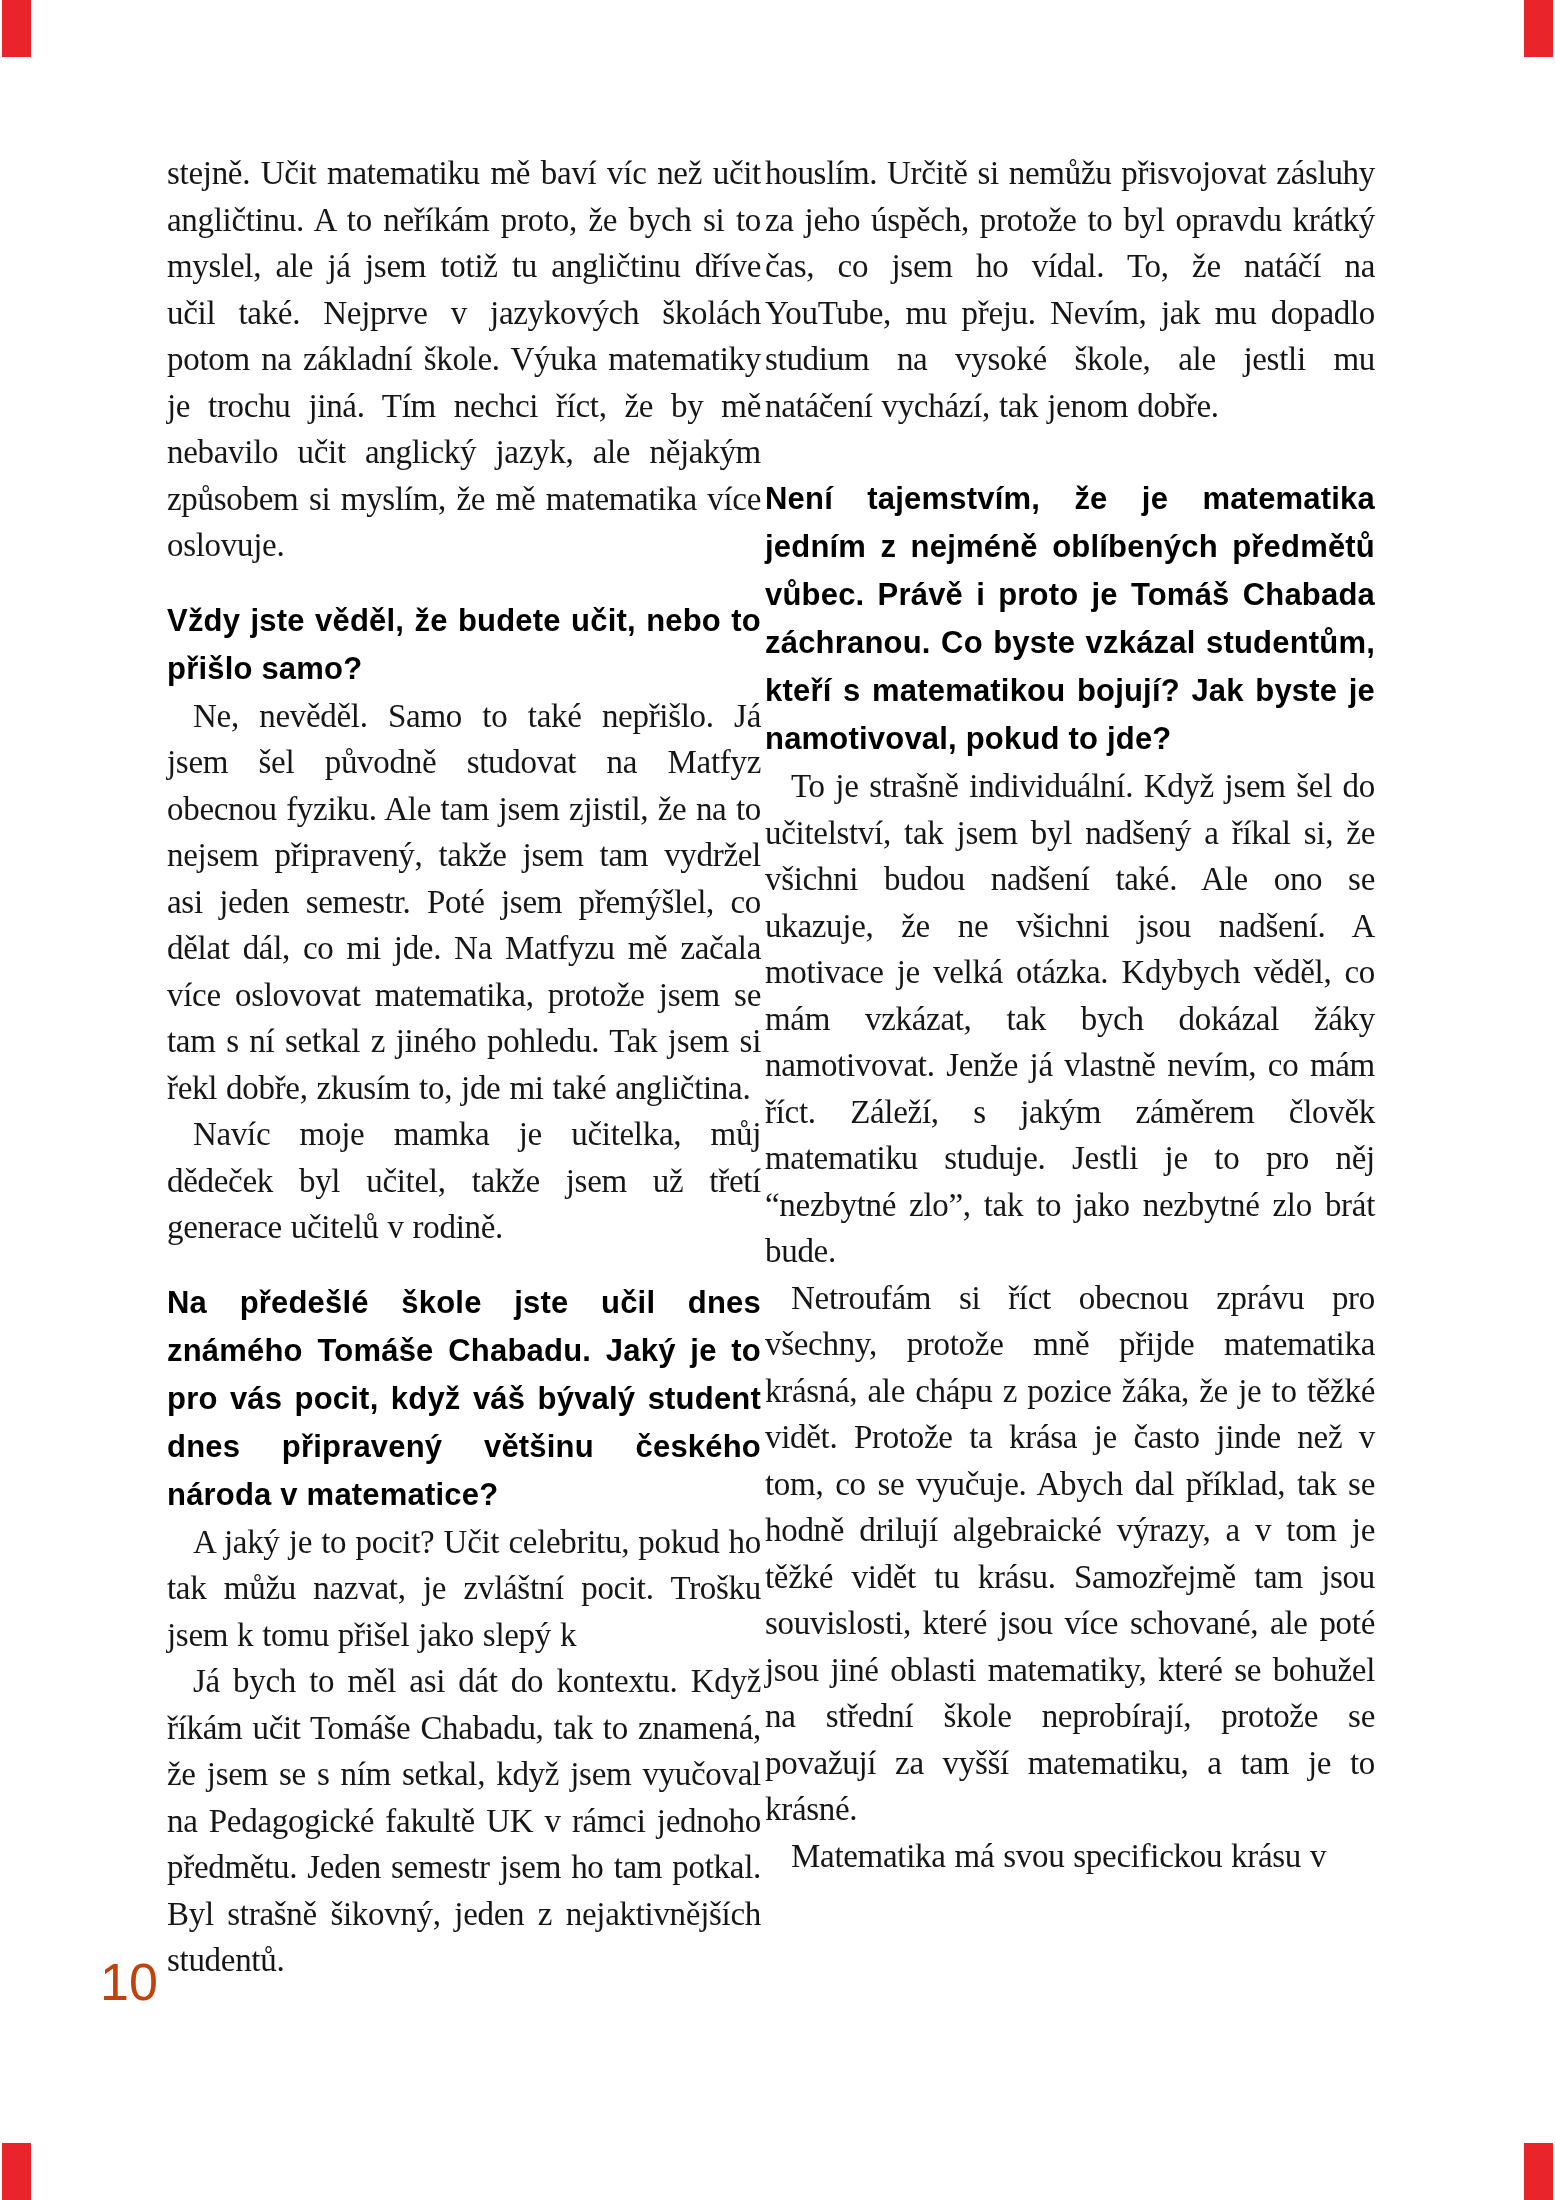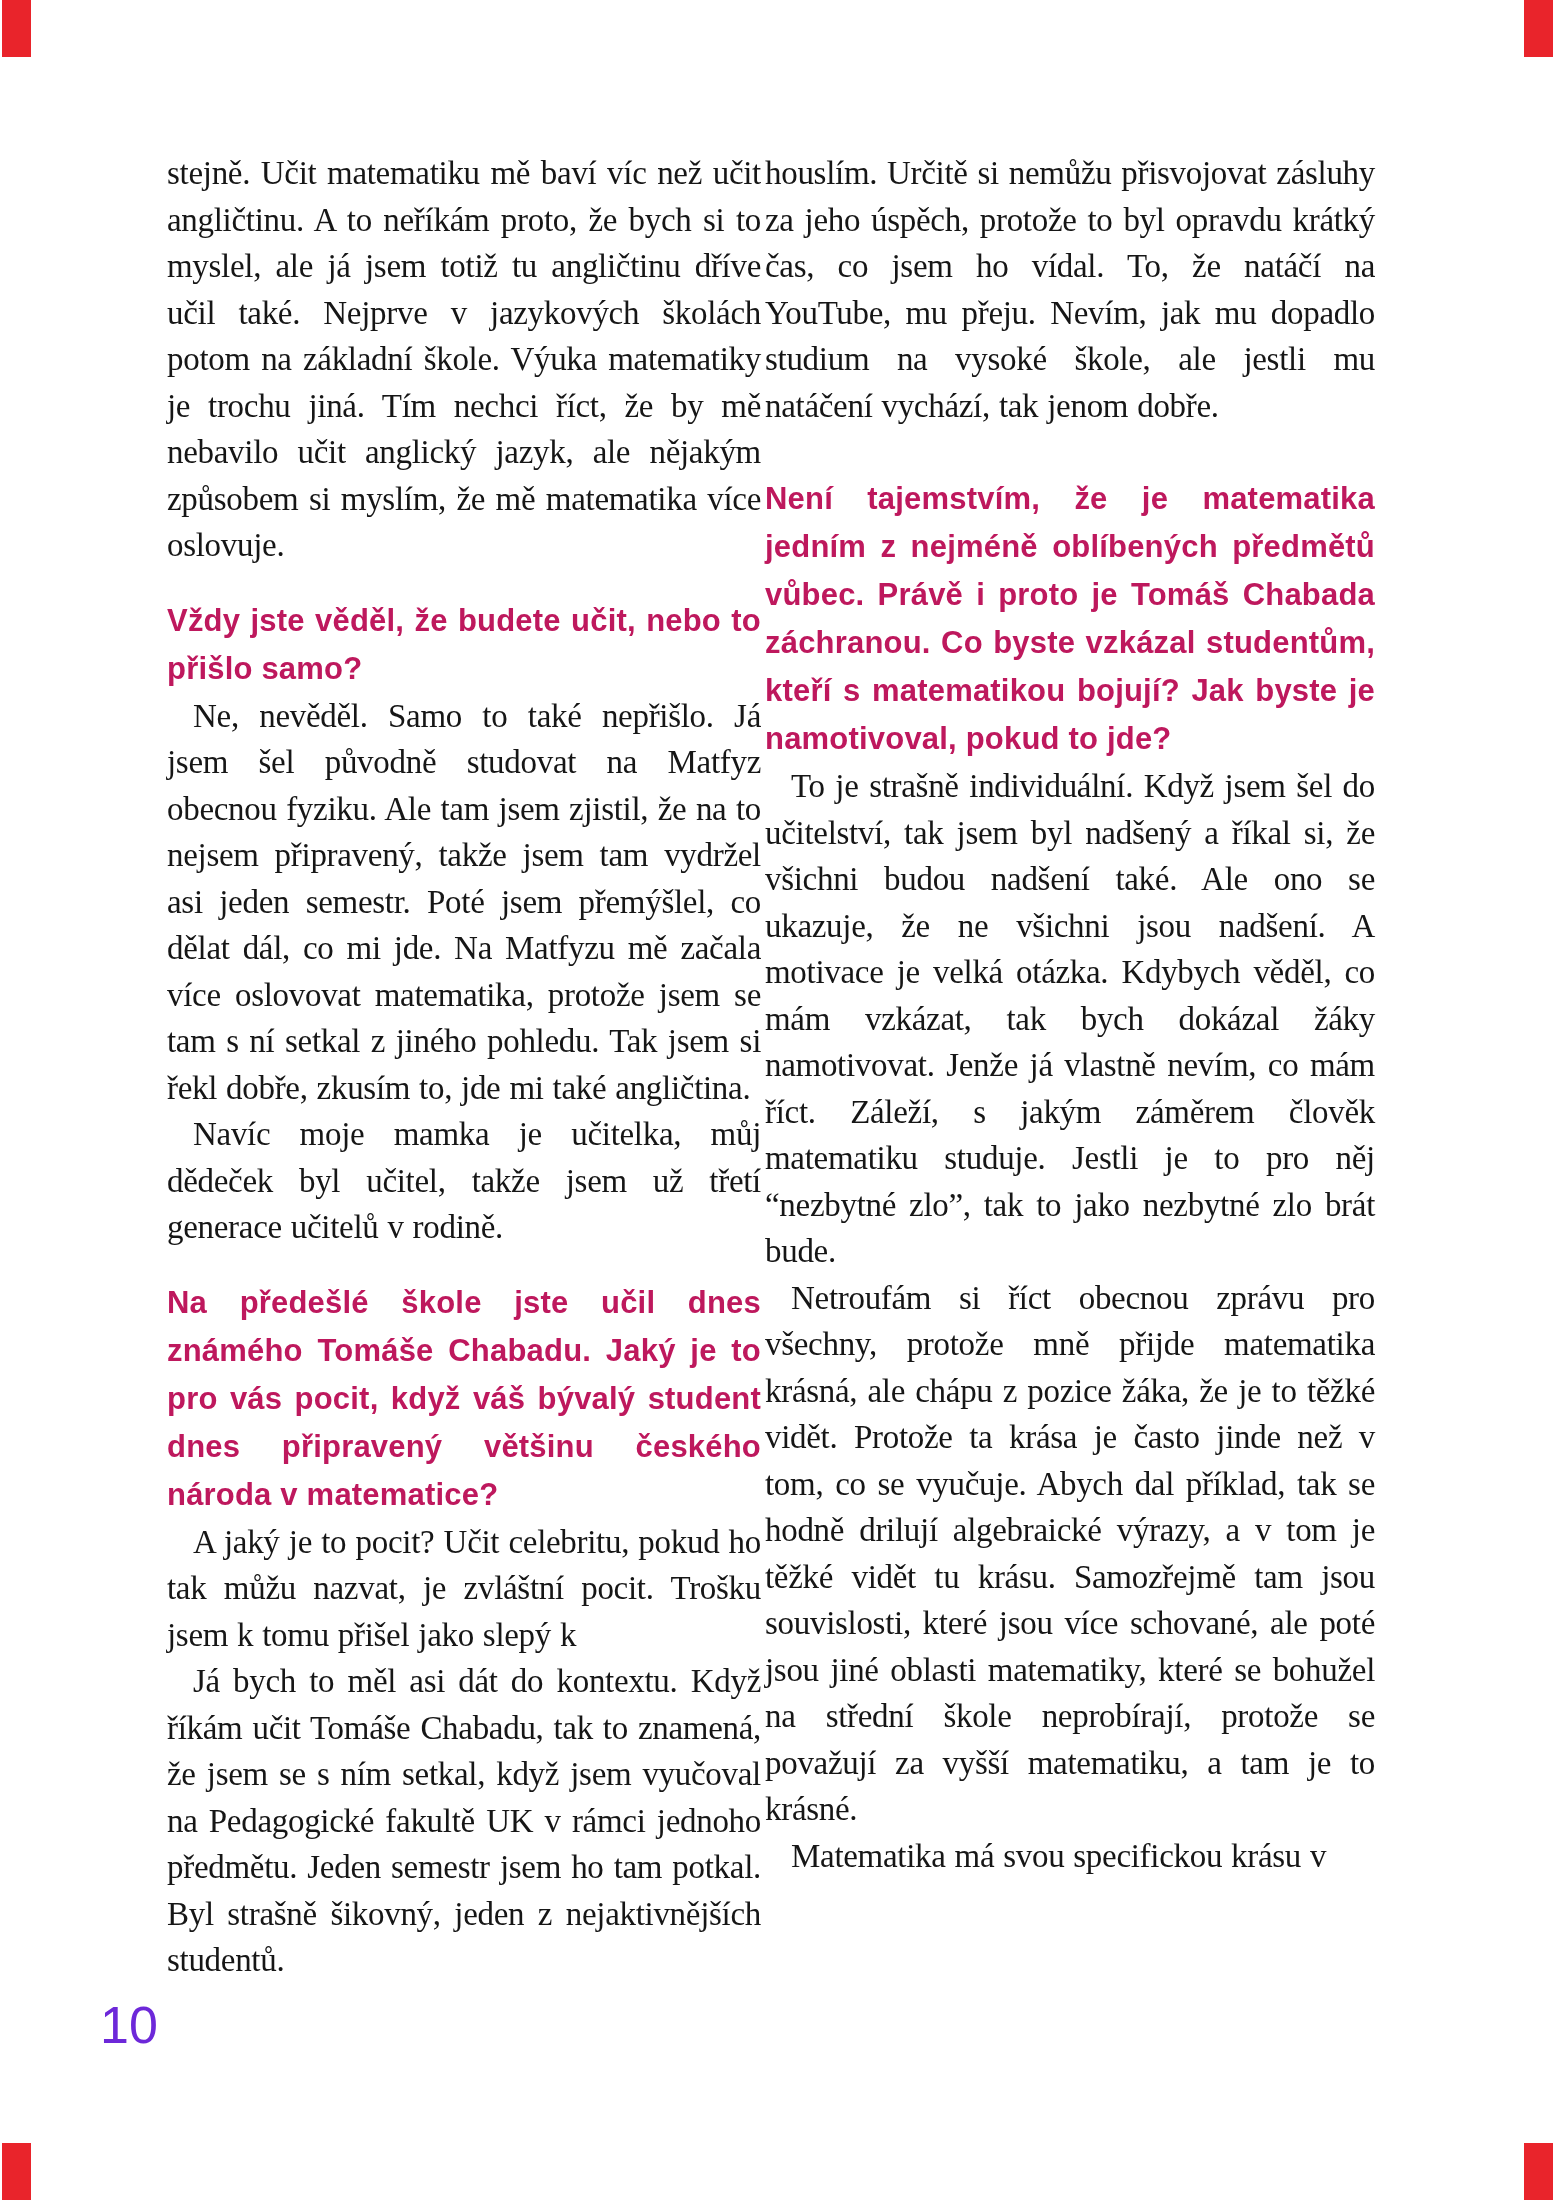--- a/index.html
+++ b/index.html
@@ -28,35 +28,35 @@
     word-spacing: 1px;
   }
   .body-paragraph.indented { text-indent: 26px; }
 
   .question-heading {
     font-family: "Liberation Sans", "DejaVu Sans", sans-serif;
     font-weight: 700;
     font-size: 31px;
     line-height: 48px;
     text-align: justify;
-    color: #be185d;
+    color: #000000;
     margin-top: 28px;
     letter-spacing: 0.2px;
   }
   .col-right .question-heading { margin-top: 46px; }
 
   .page-number {
     position: absolute;
     left: 100px;
-    top: 1999px;
+    top: 1956px;
     font-family: "Liberation Sans", "DejaVu Sans", sans-serif;
     font-weight: 500;
     font-size: 52px;
     line-height: 1;
-    color: #6d28d9;
+    color: #c2410c;
   }
 
   .crop-mark { position: absolute; width: 29px; height: 57px; }
   .crop-mark.tl { left: 2px;  top: 0; }
   .crop-mark.tr { right: 2px; top: 0; }
   .crop-mark.bl { left: 2px;  bottom: 0; }
   .crop-mark.br { right: 2px; bottom: 0; }
 </style>
 </head>
 <body>

